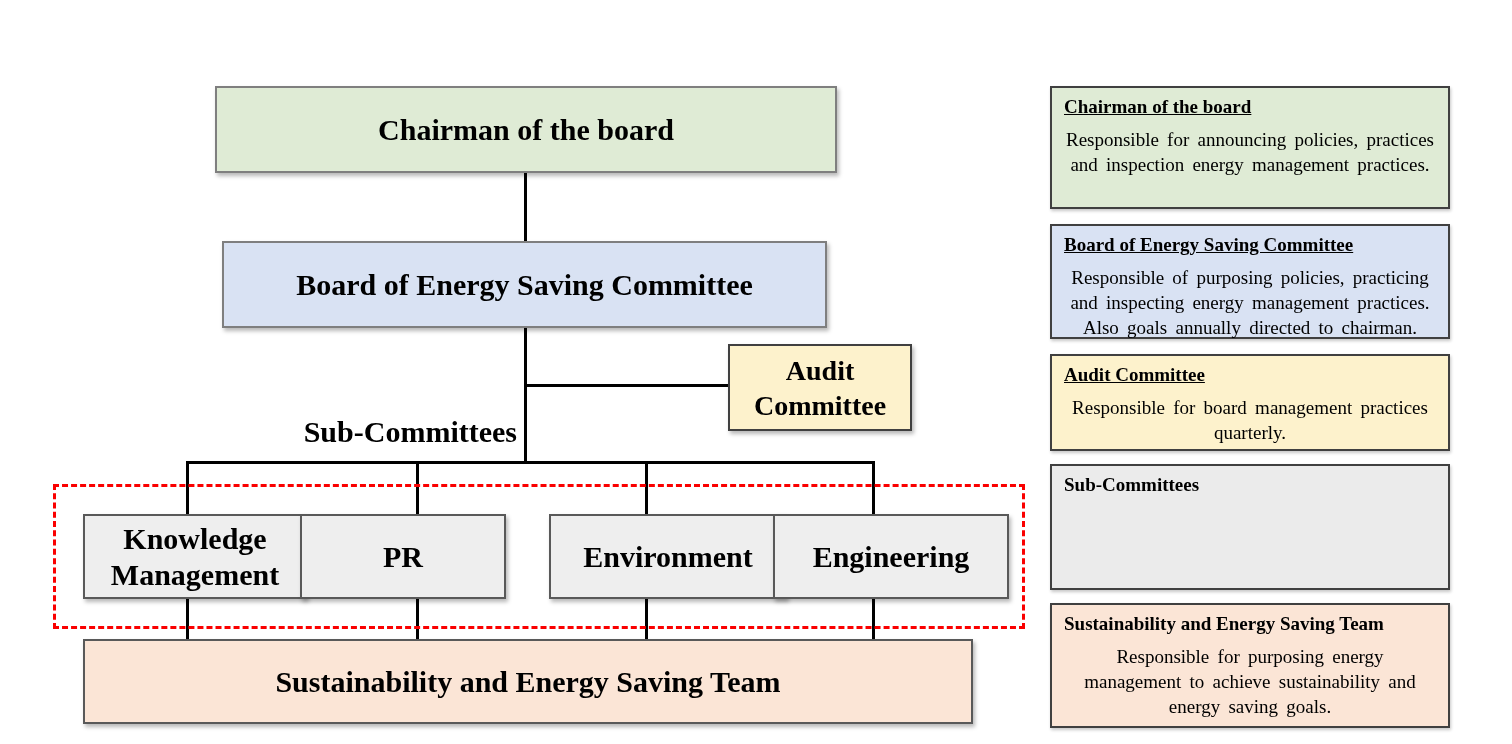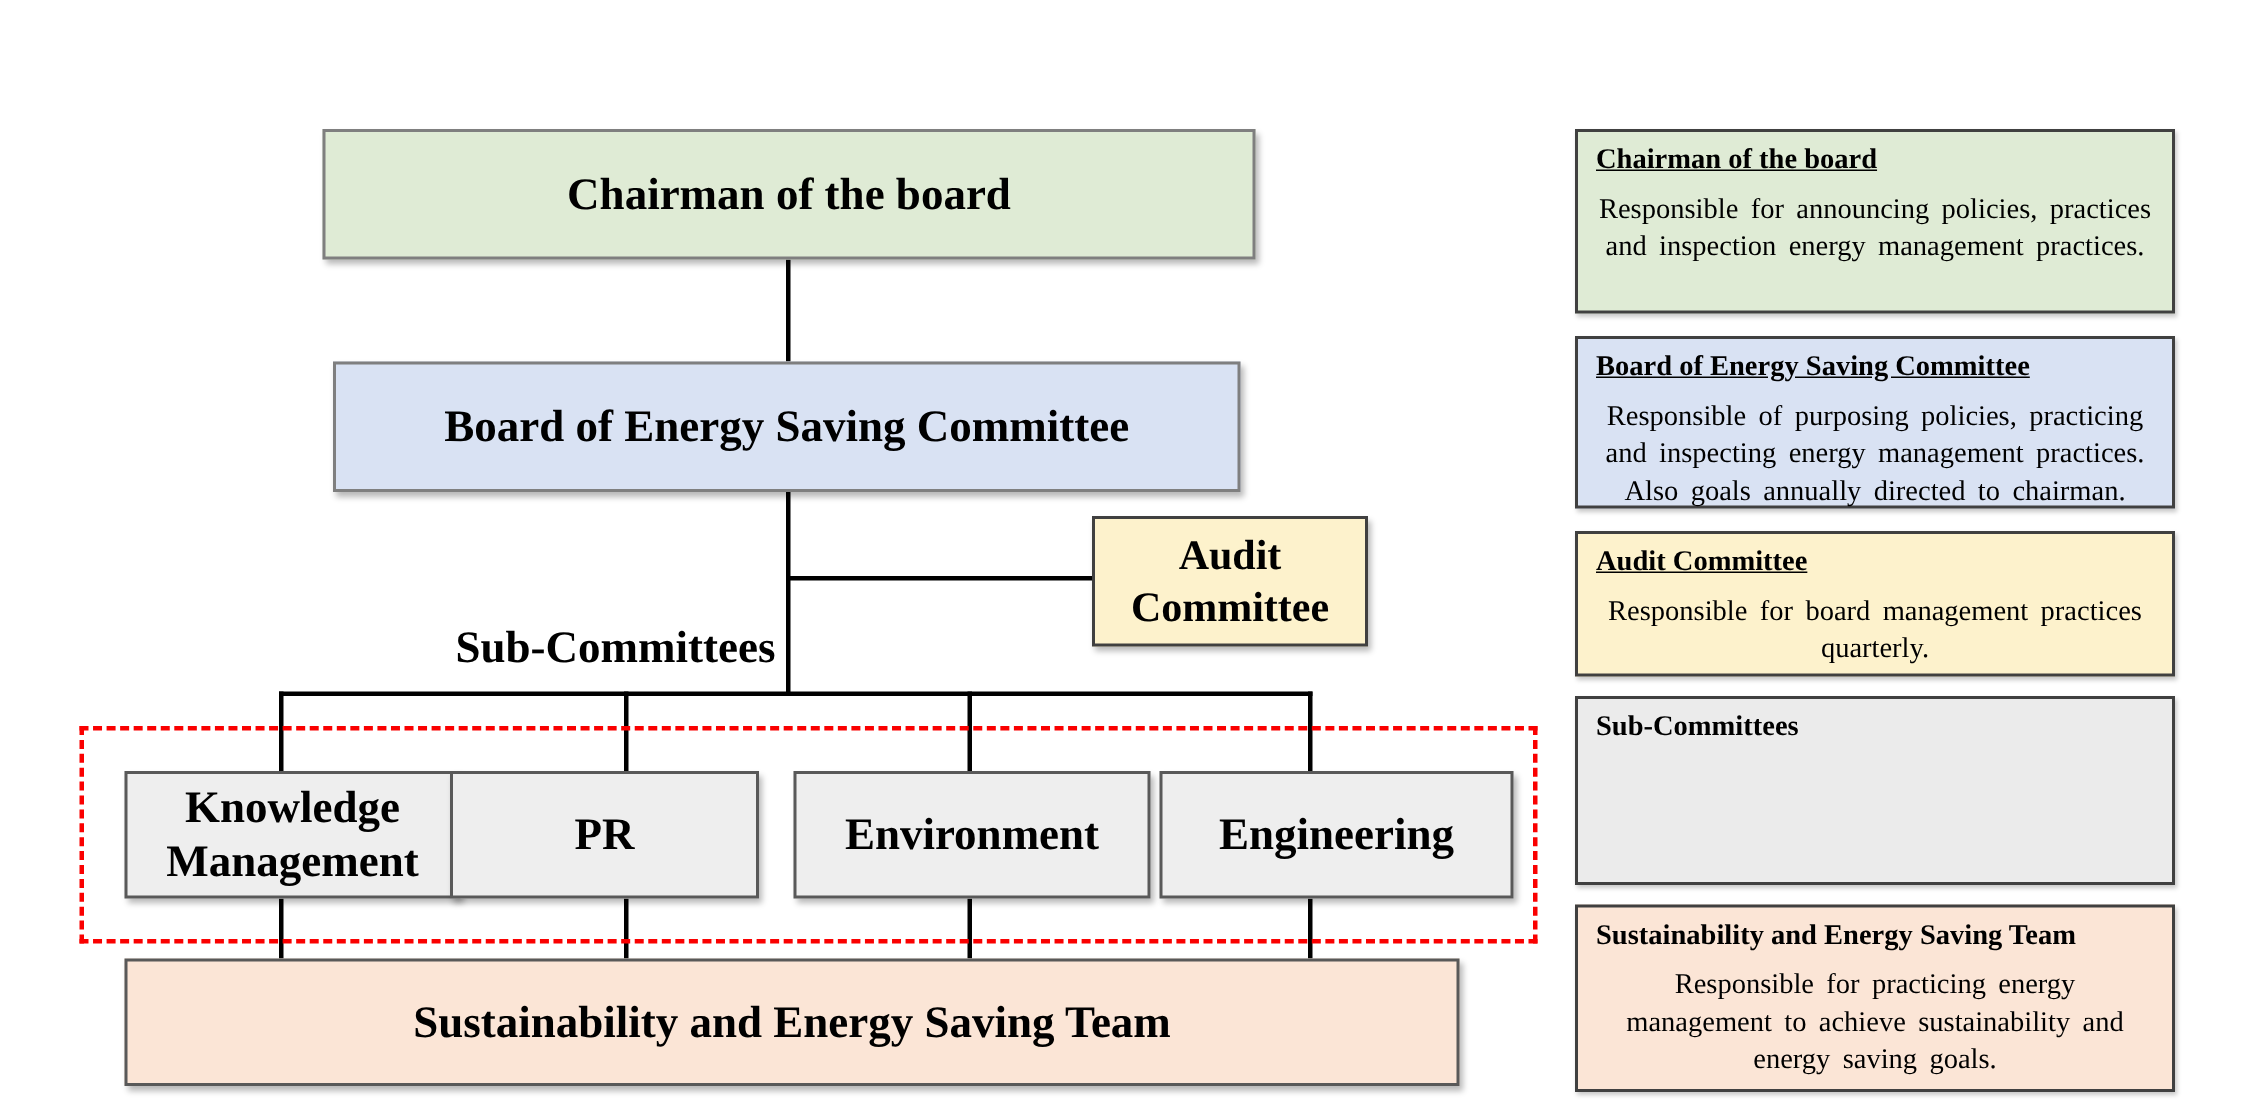--- a/index.html
+++ b/index.html
@@ -13,21 +13,21 @@
     display:flex;align-items:center;justify-content:center;text-align:center;
     font-weight:bold;line-height:1.18;
     box-shadow:2px 3px 4px rgba(0,0,0,0.28);
   }
   .box-chairman{left:215px;top:50px;width:622px;height:87px;background:#dfebd5;border:2px solid #7f7f7f;font-size:30px;}
   .box-board{left:222px;top:205px;width:605px;height:87px;background:#d9e2f3;border:2px solid #7f7f7f;font-size:30px;}
   .box-audit{left:728px;top:308px;width:184px;height:87px;background:#fdf2cc;border:2px solid #404040;font-size:28px;line-height:1.25;}
   .box-sub{top:478px;height:85px;background:#eeeeee;border:2px solid #595959;font-size:30px;padding:0 6px;}
   .box-sub.km{left:83px;width:224px;}
   .box-sub.pr{left:300px;width:206px;}
-  .box-sub.env{left:529px;width:238px;}
+  .box-sub.env{left:549px;width:238px;}
   .box-sub.eng{left:773px;width:236px;}
   .box-team{left:83px;top:603px;width:890px;height:85px;background:#fbe5d6;border:2px solid #595959;font-size:30px;}
   
   .line{position:absolute;background:#000000;}
   .v-chair-board{left:524px;top:137px;width:3px;height:68px;}
   .v-board-sub{left:524px;top:292px;width:3px;height:136px;}
   .h-audit{left:525px;top:348px;width:203px;height:3px;}
   .h-subrail{left:186px;top:425px;width:689px;height:3px;}
   .stub{width:3px;}
   .stub-top{top:425px;height:53px;}
@@ -124,18 +124,18 @@
   </div>
   <div class="legend-box lg-3">
     <div class="legend-title u">Audit Committee</div>
     <div class="legend-body">Responsible for board management practices quarterly.</div>
   </div>
   <div class="legend-box lg-4">
     <div class="legend-title">Sub-Committees</div>
   </div>
   <div class="legend-box lg-5">
     <div class="legend-title">Sustainability and Energy Saving Team</div>
-    <div class="legend-body">Responsible for practicing energy management to achieve sustainability and energy saving goals.</div>
+    <div class="legend-body">Responsible for purposing energy management to achieve sustainability and energy saving goals.</div>
   </div>
 
   <div class="corner-artifact"></div>
 
 </div>
 
 </body></html>

